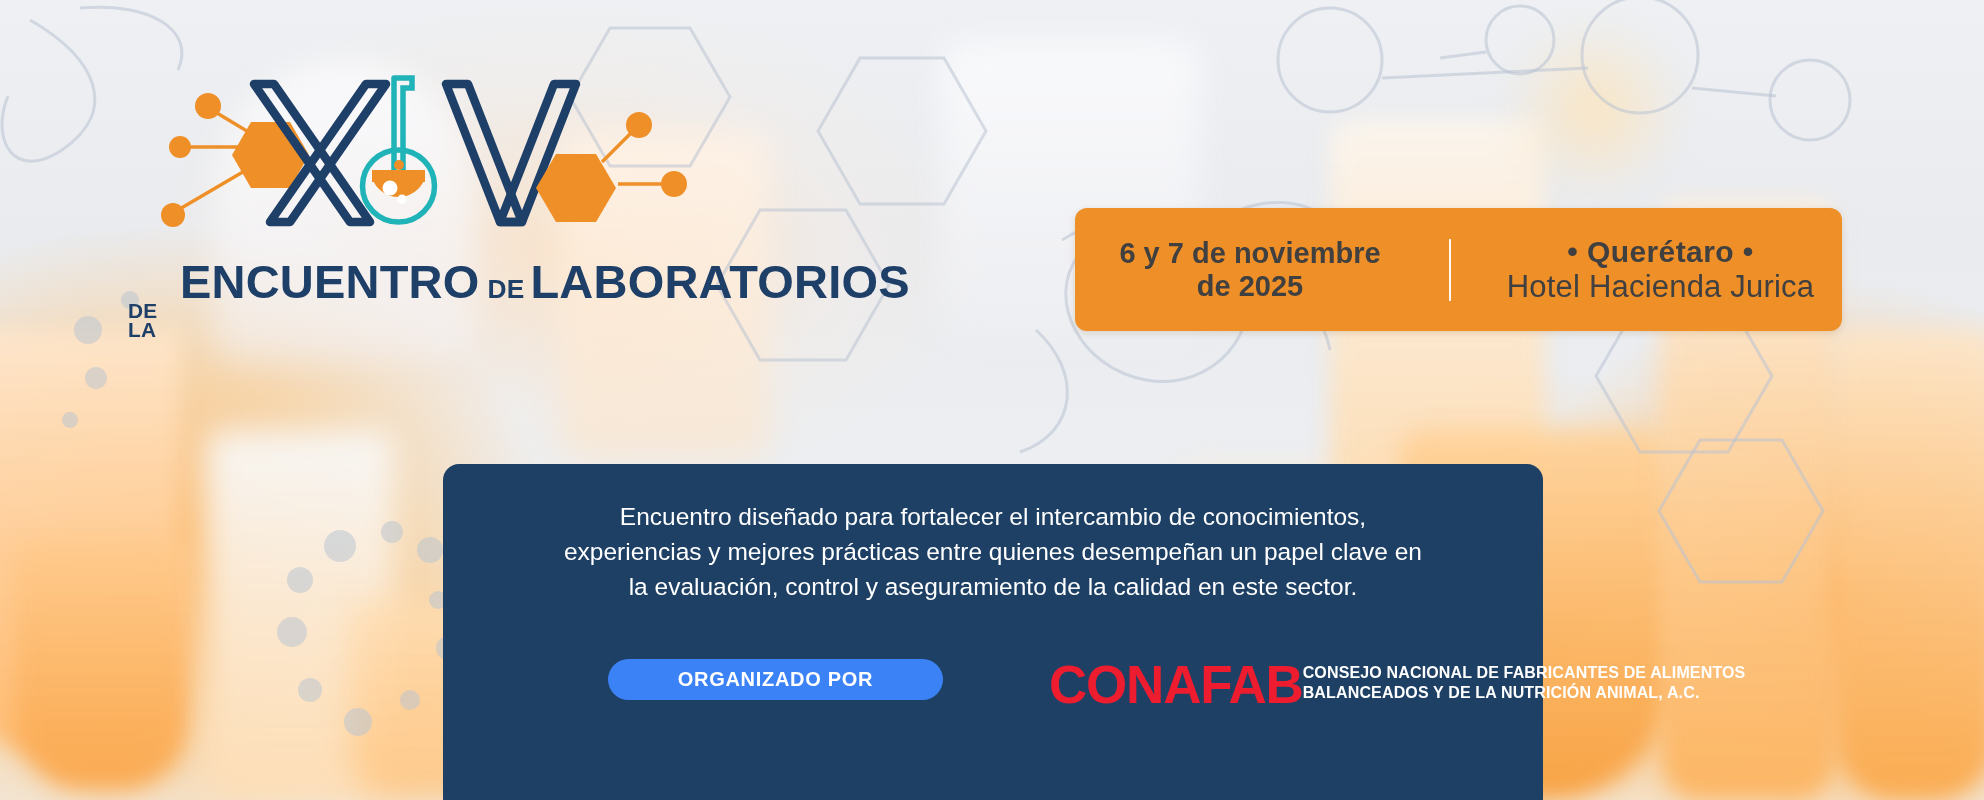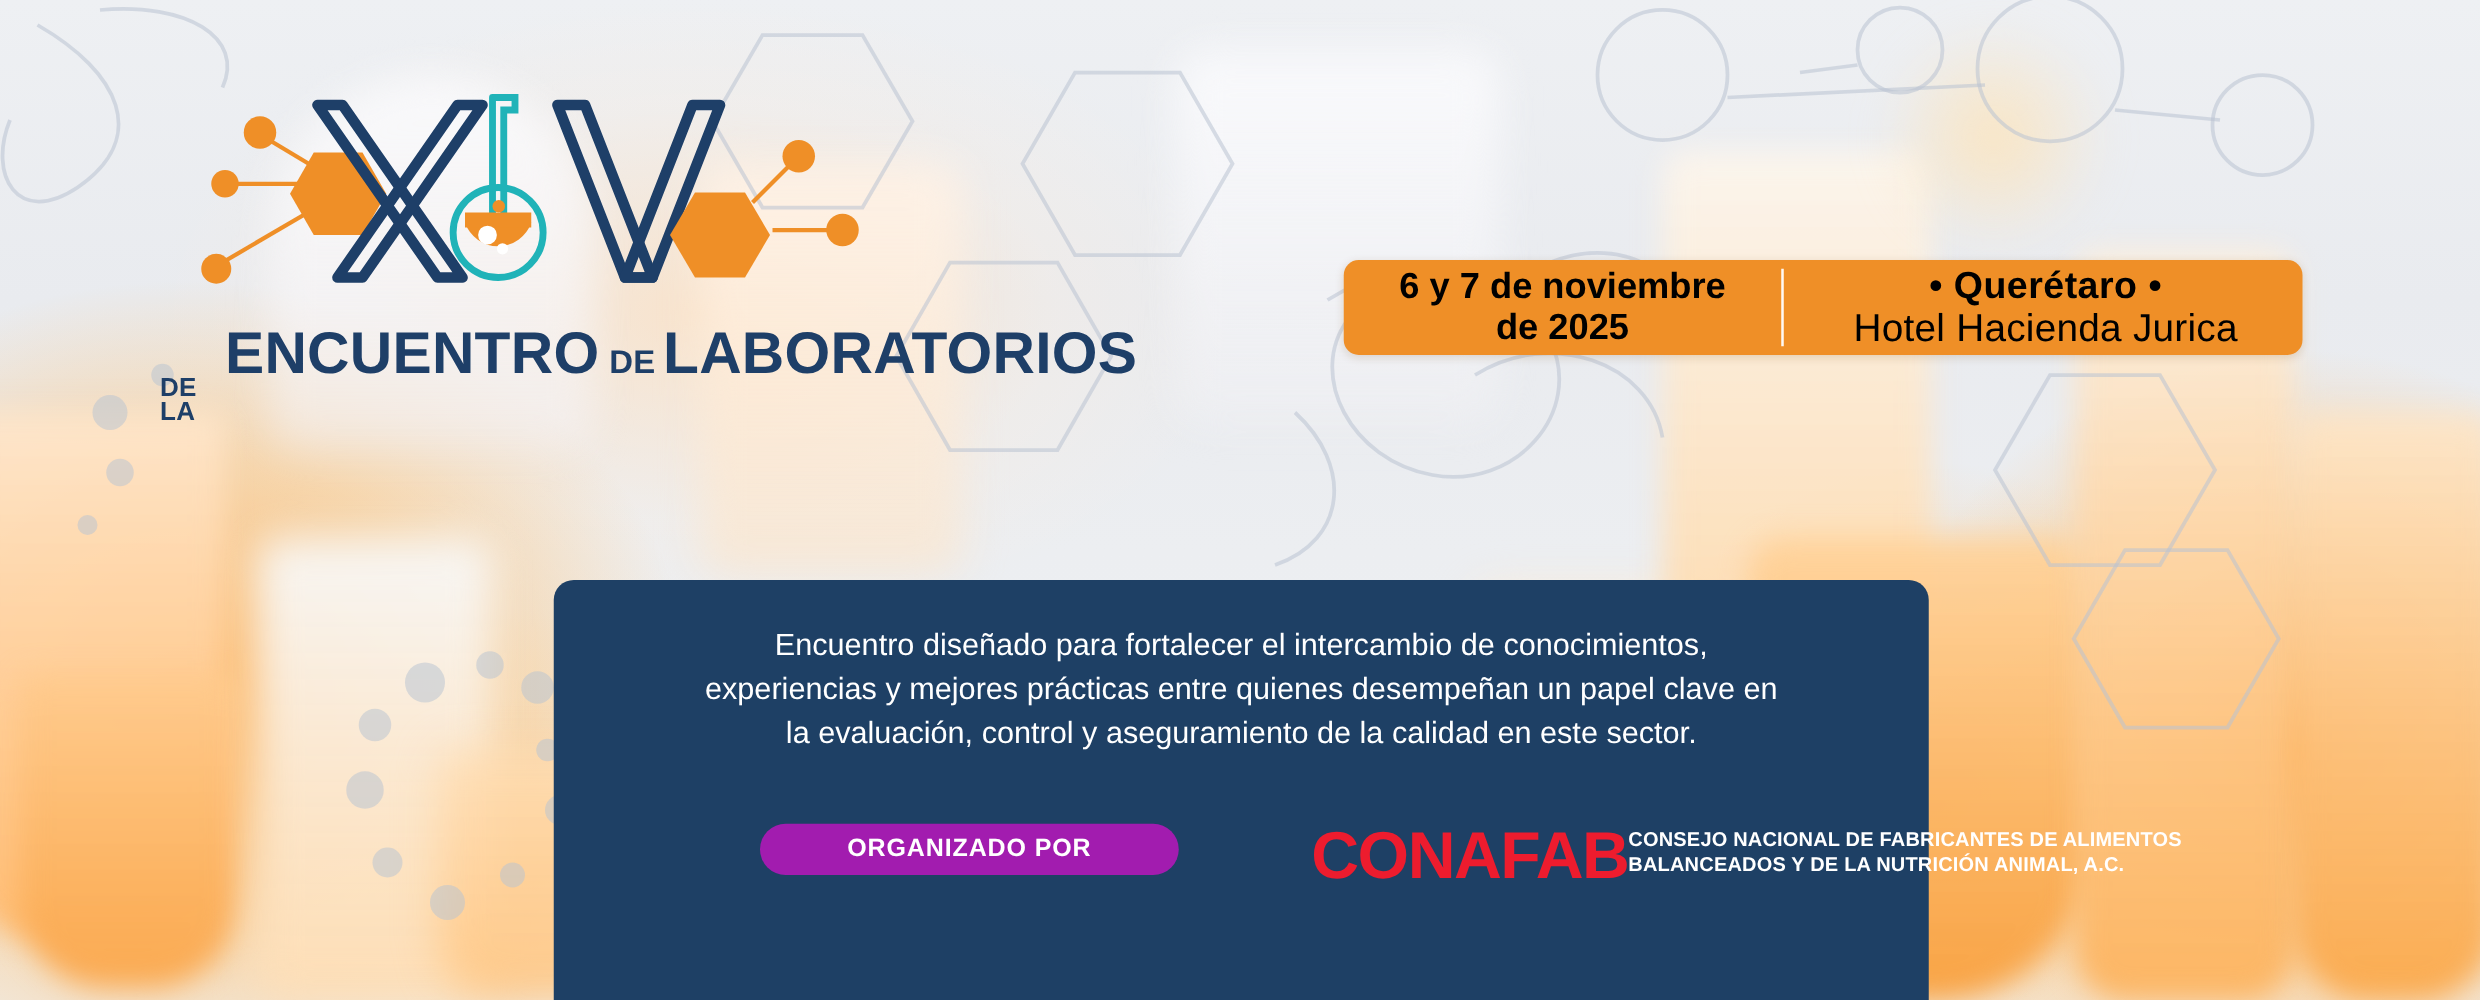--- a/index.html
+++ b/index.html
@@ -38,44 +38,45 @@
   }
   #title-1{position:absolute;left:30px;top:168px;font-size:47px;margin-top:28px;}
   #title-2{position:absolute;left:-22px;top:214px;font-size:52px;}
   .sm{font-size:.56em;font-weight:800;}
   .stack{display:inline-flex;flex-direction:column;vertical-align:baseline;
          line-height:.92;font-size:.40em;font-weight:800;
          transform:translateY(-2px);margin-right:3px;}
 
   
   #date-venue{
-    position:absolute;left:1075px;top:208px;width:767px;height:76px;
+    position:absolute;left:1075px;top:208px;width:767px;height:123px;
     background:#ef8f27;border-radius:12px;
-    display:flex;align-items:center;color:#000000;
+    display:flex;align-items:center;color:#404040;
     box-shadow:0 2px 7px rgba(120,70,10,.16);
+    gap:24px;
   }
   #date-block{width:350px;text-align:center;font-size:29px;font-weight:700;line-height:1.13;}
   #vdiv{width:2px;height:62px;background:#fff;opacity:.95;}
   #venue-block{flex:1;text-align:center;line-height:1.13;padding-left:4px;}
   #venue-name{font-size:31px;font-weight:400;letter-spacing:.2px;}
   #venue-city{font-size:30px;font-weight:700;letter-spacing:.4px;}
 
   
   #navy-panel{
     position:absolute;left:443px;top:464px;width:1100px;height:336px;
     background:#1e4065;border-radius:16px 16px 0 0;
   }
   #desc{
     position:absolute;left:0;right:0;top:35px;
     text-align:center;color:#fff;font-size:24.5px;line-height:1.43;font-weight:400;
     padding:0 52px;
   }
   #org-btn{
     position:absolute;left:165px;top:195px;width:335px;height:41px;
-    background:#a21caf;border-radius:21px;color:#fff;
+    background:#3b82f6;border-radius:21px;color:#fff;
     font-size:20px;font-weight:700;letter-spacing:.7px;
     display:flex;align-items:center;justify-content:center;
     border:none;cursor:pointer;text-align:center;
   }
   #conafab{position:absolute;left:592px;top:165px;width:425px;height:108px;display:flex;align-items:center;gap:14px;}
   #conafab-text{display:flex;flex-direction:row;justify-content:center;padding-top:4px;}
   #conafab-word{color:#ed1c2e;font-size:53px;font-weight:800;letter-spacing:-1.2px;line-height:.95;}
   #conafab-tag{color:#fff;font-size:16px;font-weight:700;letter-spacing:.15px;line-height:1.28;margin-top:3px;white-space:nowrap;}
 </style>
 </head>

